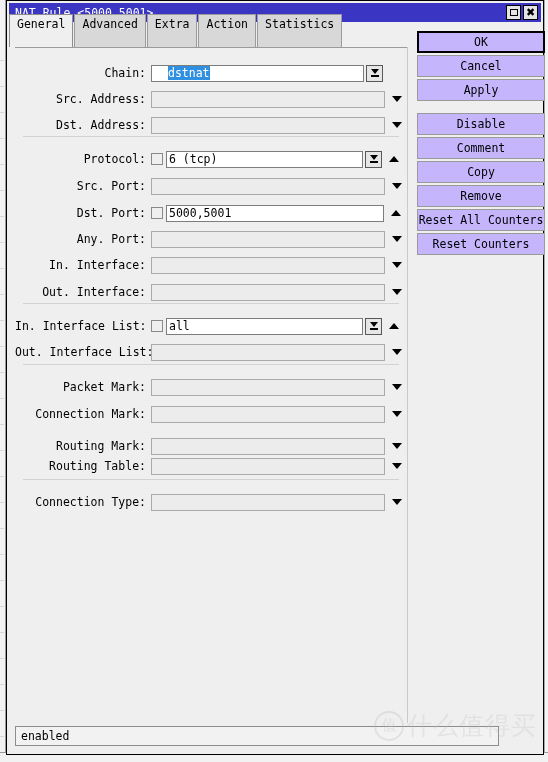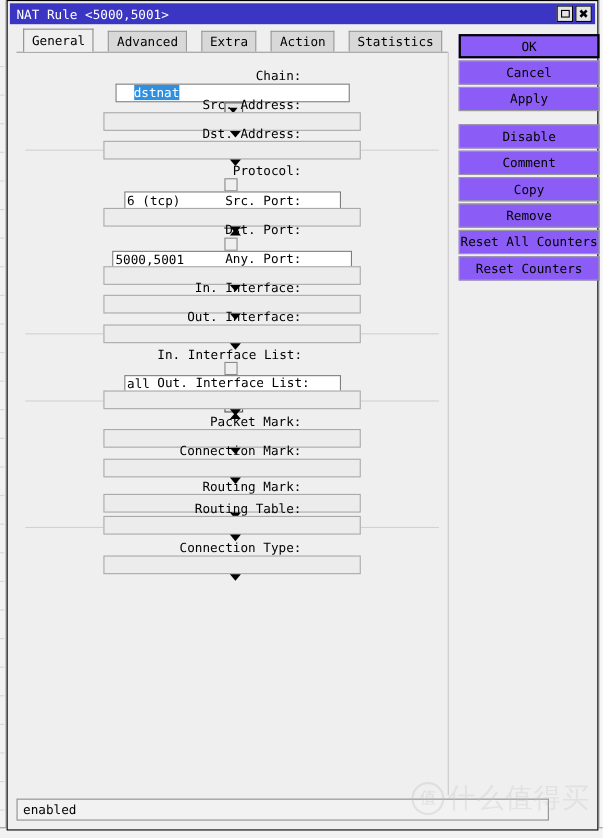--- a/index.html
+++ b/index.html
@@ -111,32 +111,31 @@
   .tabstrip {
     position: absolute;
     left: 2px;
     top: 24px;
     height: 22px;
     display: flex;
     align-items: flex-end;
   }
   .tab {
     height: 19px;
-    padding: 0 7px;
+    padding: 16px 7px;
     margin-right: 1px;
     background: #d8d8d8;
     border: 1px solid #9b9b9b;
     border-bottom: none;
     box-sizing: border-box;
     display: flex;
-    align-items: center;
+    align-items: flex-end;
     font-size: 11.5px;
     color: #000;
     white-space: nowrap;
-    margin-left: 12px;
   }
   .tab.active {
     background: #efefef;
     height: 21px;
     border-color: #8c8c8c;
     position: relative;
     z-index: 3;
   }
 
   
@@ -160,21 +159,20 @@
     background: #c9c9c9;
   }
 
   .row {
     position: absolute;
     left: 0;
     width: 392px;
     height: 22px;
     display: flex;
     align-items: center;
-    flex-direction: column;
   }
   .label {
     width: 136px;
     text-align: right;
     padding-right: 5px;
     font-size: 11.5px;
     white-space: nowrap;
     box-sizing: border-box;
   }
   .checkbox {
@@ -273,21 +271,21 @@
   .buttons {
     position: absolute;
     left: 410px;
     top: 30px;
     width: 128px;
     display: flex;
     flex-direction: column;
   }
   .btn {
     height: 22px;
-    background: #8b5cf6;
+    background: #c4b5fd;
     border: 1px solid #9a9a9a;
     box-sizing: border-box;
     display: flex;
     align-items: center;
     justify-content: center;
     font-size: 11.5px;
     margin-bottom: 2px;
     white-space: nowrap;
     color: #000;
   }

